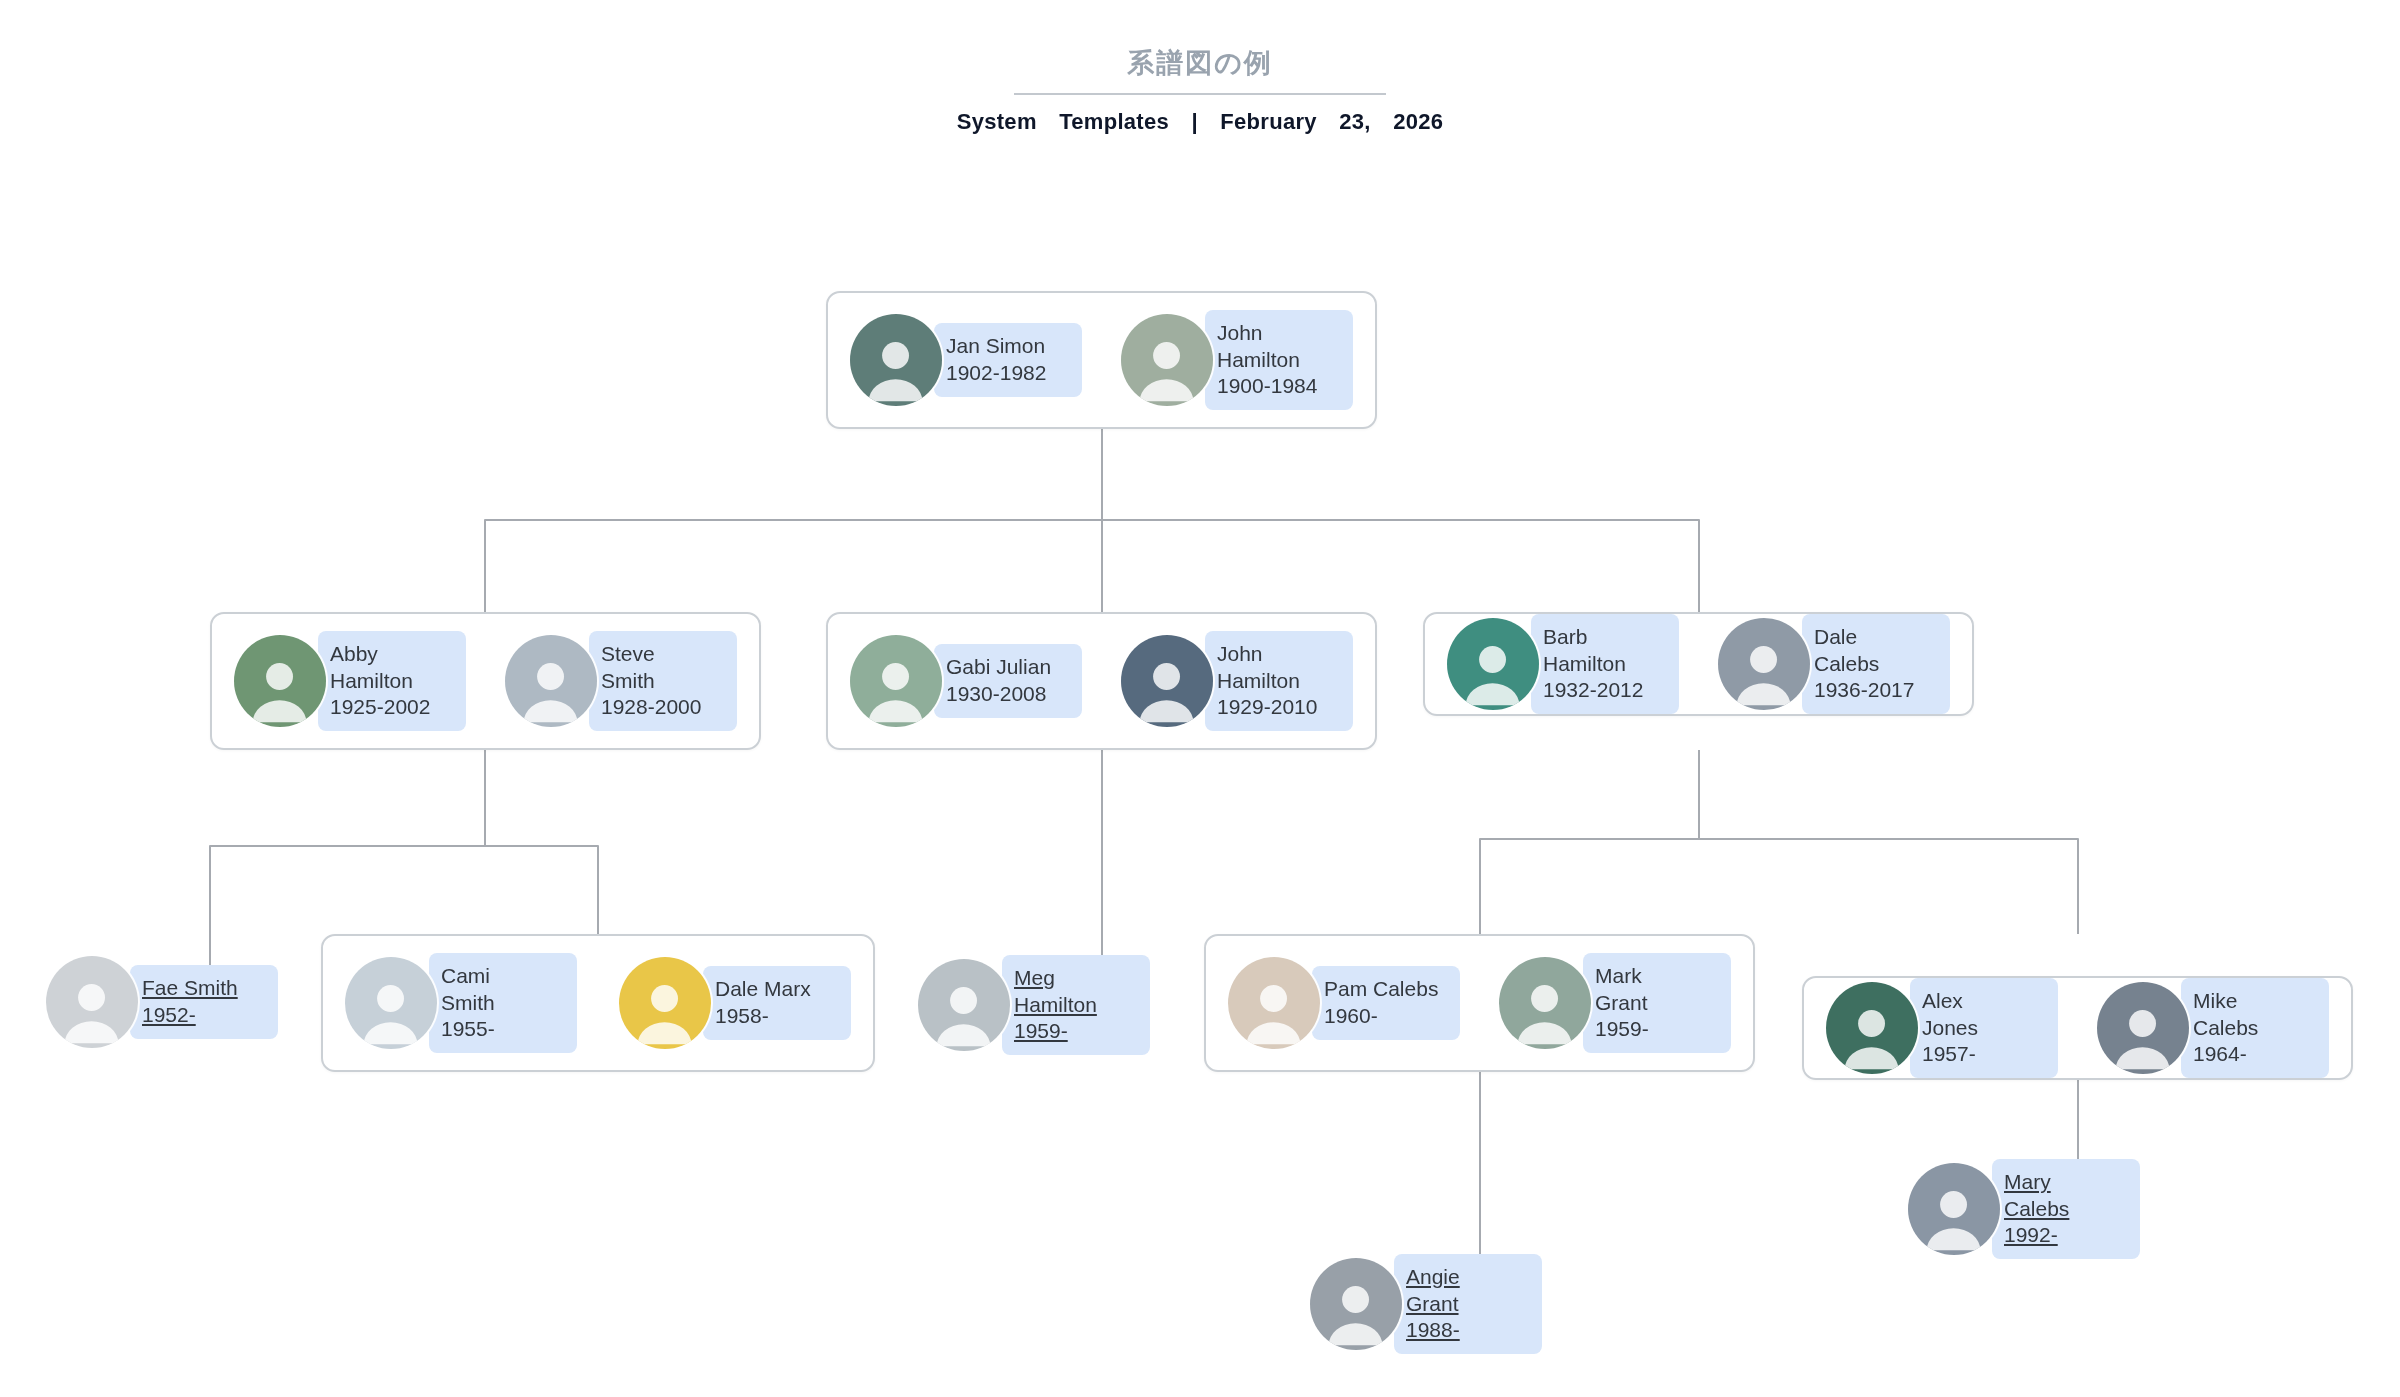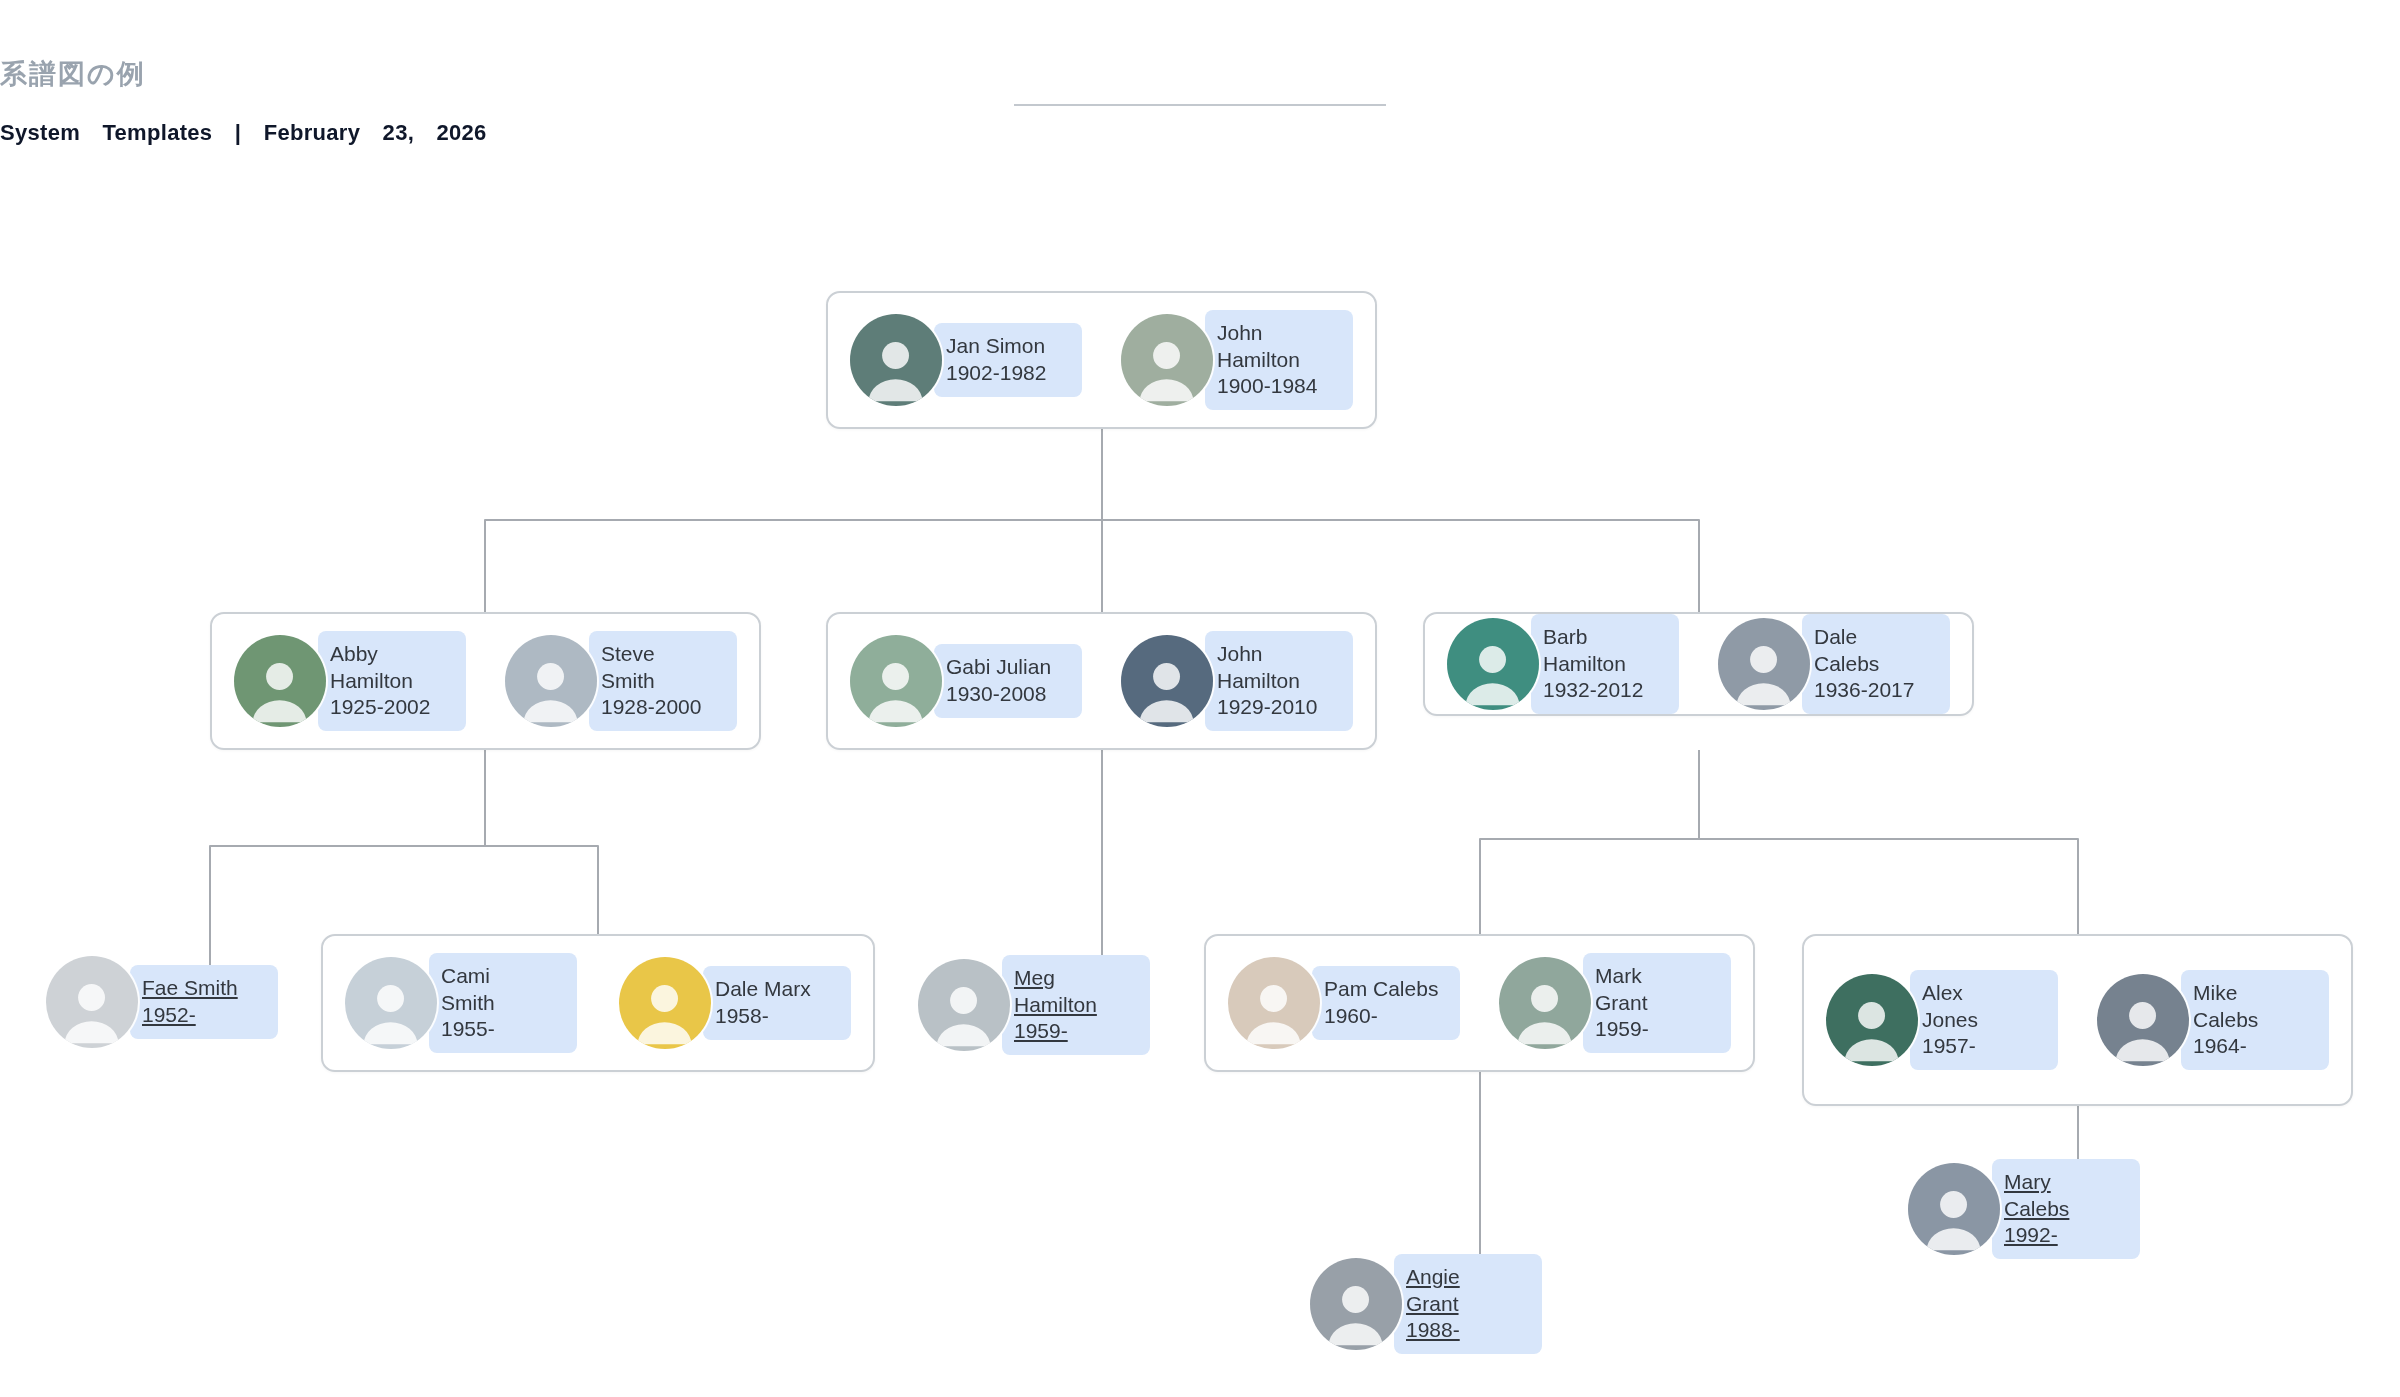--- a/index.html
+++ b/index.html
@@ -3,21 +3,21 @@
 <meta charset="utf-8">
 <style>
   html,body{margin:0;padding:0;background:#ffffff;}
   body{
     width:2400px;height:1397px;position:relative;overflow:hidden;
     font-family:"Liberation Sans", sans-serif;color:#33383f;
   }
   .stage{position:absolute;inset:0;}
 
   
-  .header{position:absolute;left:0;top:56px;width:100%;z-index:3;}
+  .header{position:absolute;left:0;top:45px;width:100%;text-align:center;z-index:3;}
   .title{font-size:27px;font-weight:bold;color:#99a3ae;letter-spacing:2px;}
   .title-rule{width:372px;height:2px;background:#c3c8ce;margin:12px auto 14px;}
   .subtitle{font-size:22px;color:#0f172a;word-spacing:16px;letter-spacing:.3px;font-weight:bold;}
 
   
   .connectors{position:absolute;left:0;top:0;z-index:1;}
 
   
   .couple-box{
     position:absolute;background:#ffffff;border:2px solid #cbd0d5;border-radius:14px;
@@ -261,21 +261,21 @@
           </svg>
         </span>
       <span class="plabel">
         <span class="pname">Mark
 Grant</span>
         <span class="pdates">1959-</span>
       </span>
     </div>
   </div>
 
-  <div class="couple-box" style="left:1802px;top:934px;width:551px;height:172px">
+  <div class="couple-box" style="left:1802px;top:976px;width:551px;height:104px">
     <div class="person">
       <span class="avatar a13">
           <svg viewBox="0 0 100 100">
             <circle cx="50" cy="36" r="17"></circle>
             <path d="M16 94a34 28 0 0 1 68 0z"></path>
           </svg>
         </span>
       <span class="plabel">
         <span class="pname">Alex
 Jones</span>

